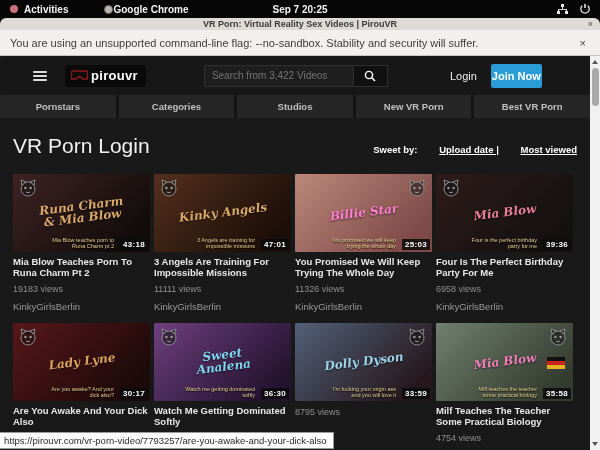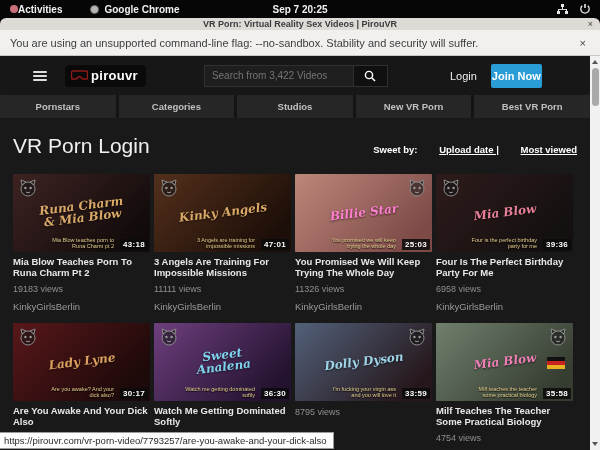--- a/index.html
+++ b/index.html
@@ -3,25 +3,25 @@
 <meta charset="utf-8">
 <style>
   * { margin:0; padding:0; box-sizing:border-box; }
   html,body { width:600px; height:450px; overflow:hidden; background:#000;
               font-family:"Liberation Sans", sans-serif; }
   .stage { position:absolute; top:0; left:0; width:600px; height:450px; overflow:hidden; }
 
   
   .gnome-bar { position:absolute; top:0; left:0; width:600px; height:18px; background:#060606;
                display:flex; align-items:center; color:#f2f2f2; font-size:10px; font-weight:bold; }
-  .gb-left { display:flex; align-items:center; margin-left:10px; }
+  .gb-left { display:flex; align-items:center; gap:6px; margin-left:10px; }
   .dot-icon { width:8px; height:8px; border-radius:50%; background:#c9707b; display:inline-block; }
   .chrome-icon { width:9px; height:9px; border-radius:50%; background:#b9b5b2; border:1.5px solid #6e6a67;
                  display:inline-block; }
-  .gb-app { display:flex; align-items:center; gap:5px; margin-left:28px; }
+  .gb-app { display:flex; align-items:center; margin-left:36px; }
   .gb-clock { position:absolute; left:0; right:0; text-align:center; pointer-events:none; }
   .gb-right { margin-left:auto; display:flex; align-items:center; gap:12px; margin-right:10px; }
 
   
   .tabstrip { position:absolute; top:18px; left:0; width:600px; height:12px; background:#dedad6;
               border-radius:6px 6px 0 0; display:flex; align-items:center; }
   .tab-title { position:absolute; left:0; right:0; text-align:center; font-size:9px; font-weight:bold; color:#3b3b3b; }
   .tab-close { position:absolute; right:7px; top:0; font-size:9px; color:#4a4a4a; line-height:12px; }
 
   
@@ -40,21 +40,21 @@
   .logo-text { color:#fff; font-weight:bold; font-size:13px; letter-spacing:.3px; }
   .searchwrap { margin-left:58px; display:flex; align-items:center; }
   .search-input { width:150px; height:22px; background:#1e1e1e; border:1px solid #303030; color:#8a8a8a;
                   font-size:10px; padding:0 7px; outline:none; }
   .search-btn { width:34px; height:22px; background:#101010; border:1px solid #303030; border-left:none;
                 display:flex; align-items:center; justify-content:center; }
   .login { margin-left:62px; color:#eee; font-size:11px; }
   .join-btn { margin-left:14px; color:#fff; font-size:11px; font-weight:bold; padding:6px 1px; border-radius:2px; }
 
   
-  .nav { height:23px; background:#141414; display:flex; gap:3px; }
+  .nav { height:23px; background:#141414; display:flex; gap:3px;justify-content:flex-end; }
   .nav-item { flex:1; background:#262626; color:#c0c0c0; font-size:9.5px; font-weight:bold;
               display:flex; align-items:center; justify-content:center; }
 
   
   .heading-row { display:flex; align-items:baseline; justify-content:space-between; padding:0 13px; margin-top:16px; }
   .page-title { color:#f0f0f0; font-size:21px; font-weight:400; }
   .orderby { font-size:9.5px; color:#fff; font-weight:bold; }
   .orderby a { color:#fff; text-decoration:underline; margin-left:19px; }
 
   

